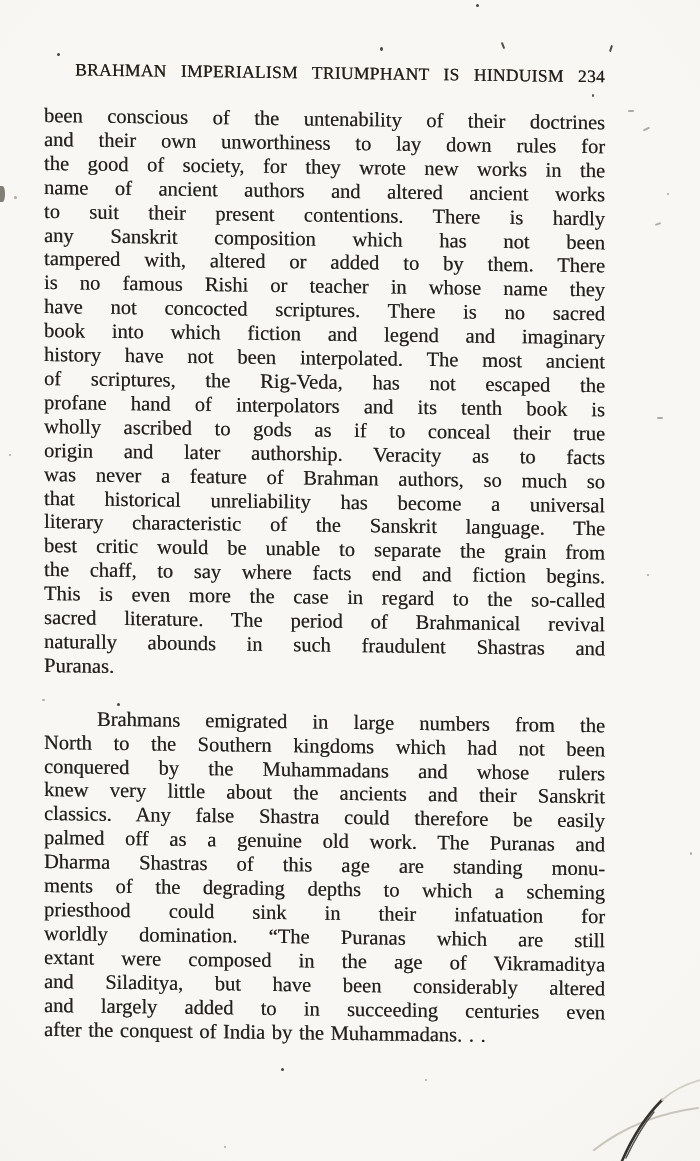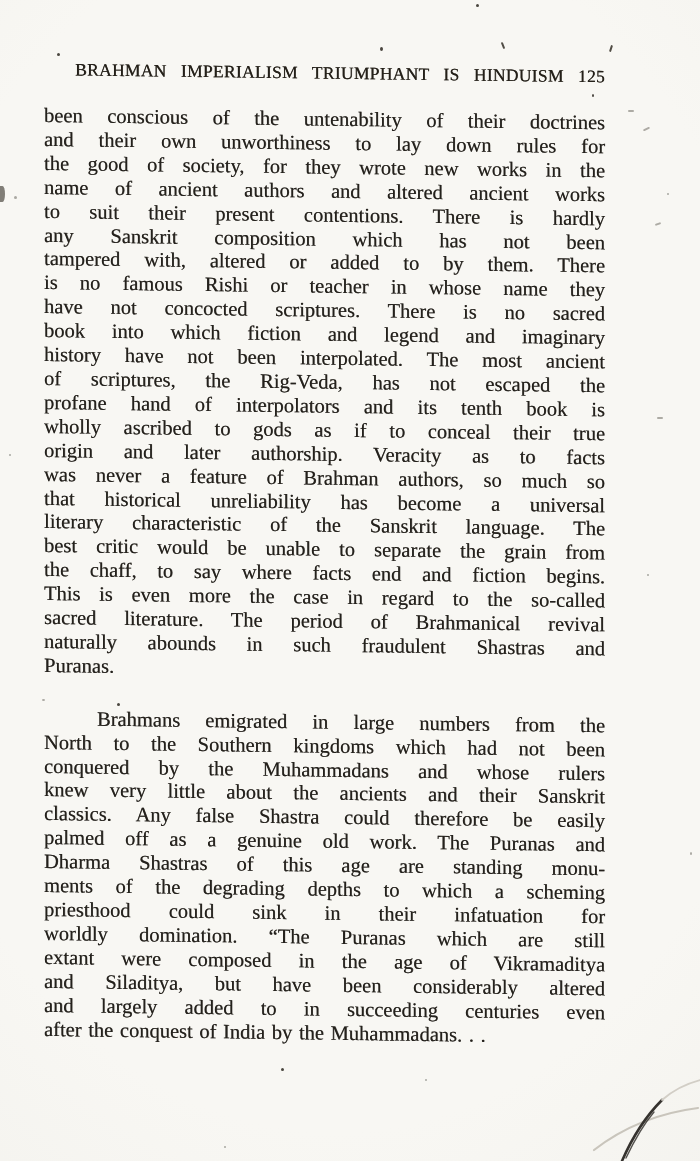--- a/index.html
+++ b/index.html
@@ -53,21 +53,21 @@
   .pen-mark { position: absolute; left: 580px; top: 1040px; }
 </style>
 </head>
 <body>
 
 <div class="page">
 
   <div class="warp">
     <div class="header">
       <span>BRAHMAN IMPERIALISM TRIUMPHANT IS HINDUISM</span>
-      <span>125</span>
+      <span>234</span>
     </div>
     <div class="bodytext" id="body-text">
         <div class="para">
           <div class="line">been conscious of the untenability of their doctrines</div>
           <div class="line">and their own unworthiness to lay down rules for</div>
           <div class="line">the good of society, for they wrote new works in the</div>
           <div class="line">name of ancient authors and altered ancient works</div>
           <div class="line">to suit their present contentions.  There is hardly</div>
           <div class="line">any Sanskrit composition which has not been</div>
           <div class="line">tampered with, altered or added to by them.  There</div>

